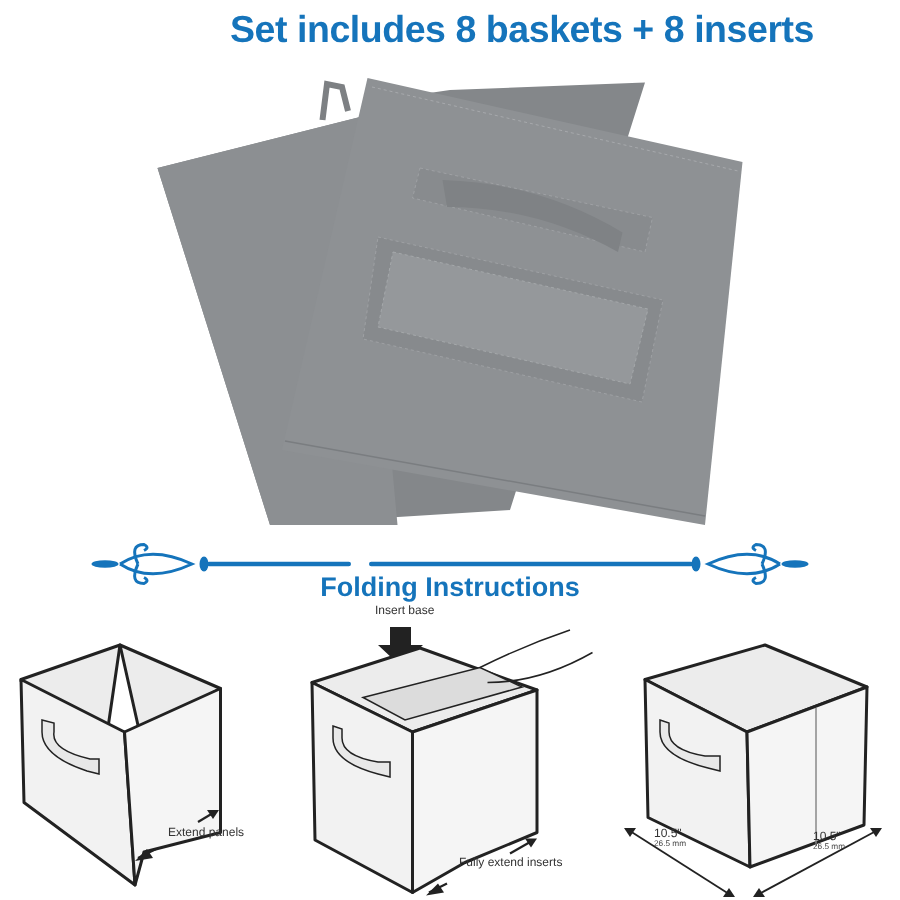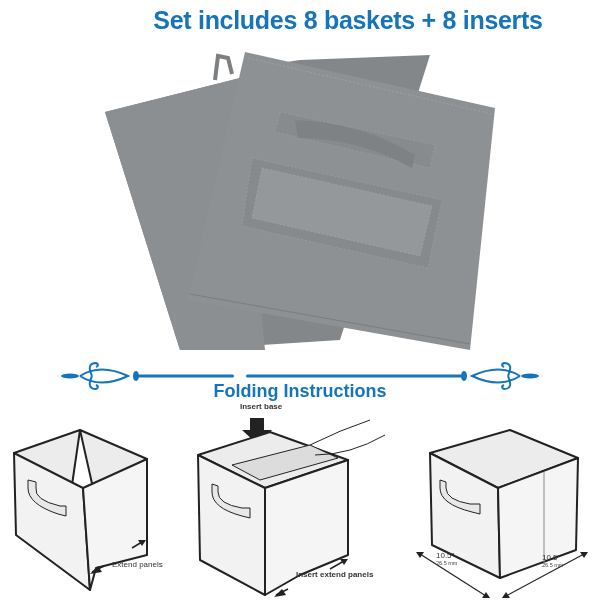--- a/index.html
+++ b/index.html
@@ -59,43 +59,43 @@
 <div class="step" style="left:0;">
   <svg width="200" height="200" viewBox="0 0 200 200">
     <g stroke="#222" stroke-width="2" fill="#ececec" stroke-linejoin="round">
       <polygon points="14,53 80,30 72,85 14,54"></polygon>
       <polygon points="80,30 147,59 93,88"></polygon>
       <polygon points="14,53 83,88 90,190 16,135" fill="#f2f2f2"></polygon>
       <polygon points="83,88 147,59 147,155 96,168 90,190" fill="#f5f5f5"></polygon>
     </g>
     <path d="M28,80 L36,82 L36,88 Q34,100 60,106 L66,106 L66,116 L58,114 Q28,104 28,88 Z" fill="#e8e8e8" stroke="#222" stroke-width="1"></path>
   </svg>
-  <div class="label" style="left:100px;top:160px;padding-left:12px;">Extend panels</div>
+  <div class="label" style="left:100px;top:150px;padding-left:12px;">Extend panels</div>
   <svg style="position:absolute;left:90px;top:138px" width="60" height="40">
     <line x1="2" y1="34" x2="14" y2="28" stroke="#222" stroke-width="1.5"></line>
     <polygon points="0,36 8,28 12,34" fill="#222"></polygon>
     <line x1="42" y1="10" x2="52" y2="4" stroke="#222" stroke-width="1.5"></line>
     <polygon points="56,2 48,2 52,8" fill="#222"></polygon>
   </svg>
 </div>
 
-<div class="step" style="left:190px;font-weight:bold;">
+<div class="step" style="left:200px;">
   <div class="label" style="left:50px;top:2px;">Insert base</div>
   <svg width="200" height="200" viewBox="0 0 200 200">
     <polygon points="60,18 74,18 74,30 82,30 67,44 52,30 60,30" fill="#222"></polygon>
     <g stroke="#222" stroke-width="2" fill="#ececec" stroke-linejoin="round">
       <polygon points="8,55 80,32 158,60 75,88"></polygon>
       <polygon points="8,55 75,88 75,195 10,160" fill="#f2f2f2"></polygon>
       <polygon points="75,88 158,60 158,155 110,175 75,195" fill="#f5f5f5"></polygon>
     </g>
     <polygon points="42,65 120,45 148,58 70,80" fill="#dcdcdc" stroke="#222" stroke-width="1"></polygon>
     <path d="M120,45 Q150,30 180,20 M125,55 Q160,55 195,35" fill="none" stroke="#222" stroke-width="1"></path>
     <path d="M22,84 L28,86 L28,92 Q28,104 52,108 L60,108 L60,118 L52,116 Q22,108 22,92 Z" fill="#e8e8e8" stroke="#222" stroke-width="1"></path>
   </svg>
-  <div class="label" style="left:106px;top:170px;">Insert extend panels</div>
+  <div class="label" style="left:106px;top:170px;">Fully extend inserts</div>
   <svg style="position:absolute;left:82px;top:155px" width="80" height="45">
     <line x1="4" y1="40" x2="16" y2="34" stroke="#222" stroke-width="1.5"></line>
     <polygon points="2,42 10,34 14,40" fill="#222"></polygon>
     <line x1="58" y1="14" x2="72" y2="6" stroke="#222" stroke-width="1.5"></line>
     <polygon points="76,4 68,4 72,10" fill="#222"></polygon>
   </svg>
 </div>
 
 <div class="step" style="left:400px;">
   <svg width="200" height="200" viewBox="0 0 200 200">

